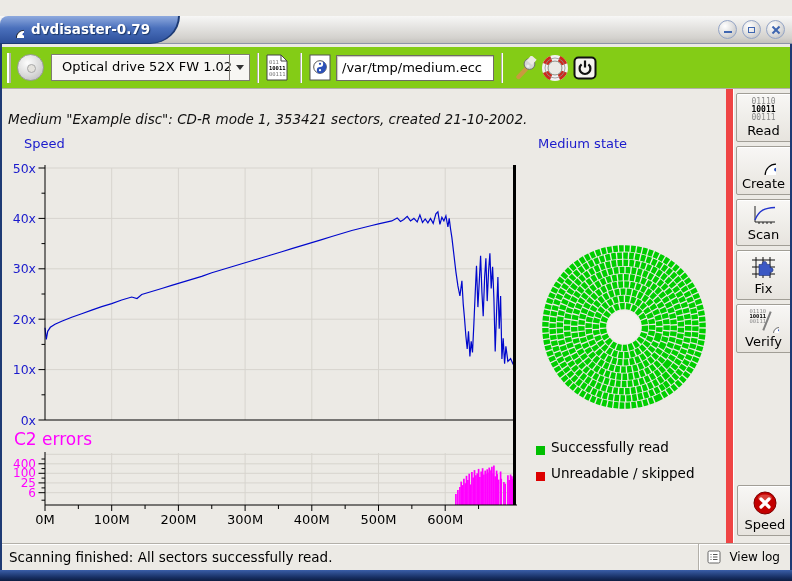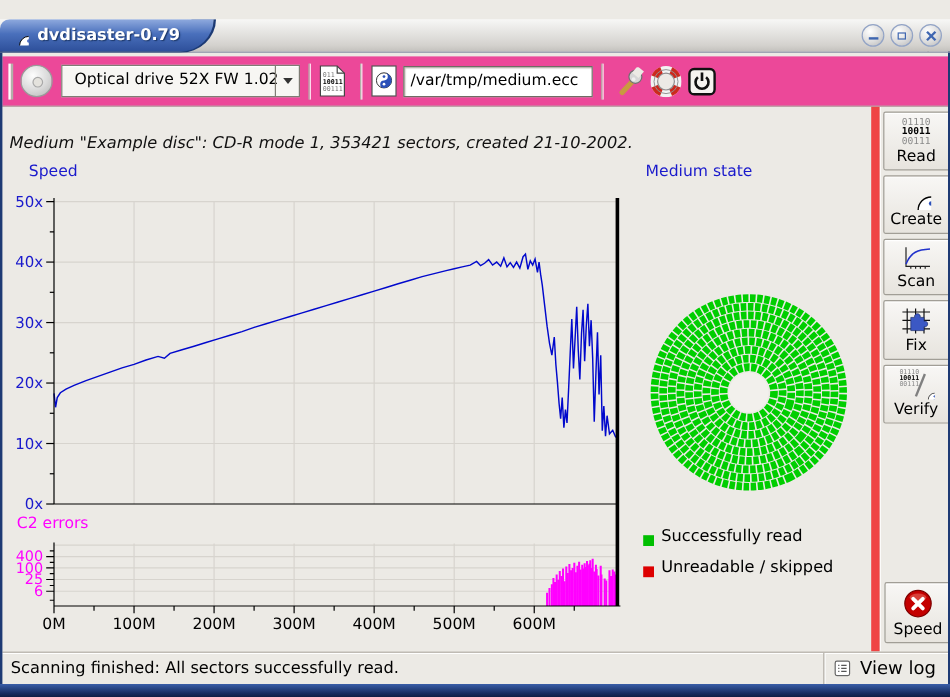--- a/index.html
+++ b/index.html
@@ -35,21 +35,21 @@
           width:10px; height:2px; background:#3f66b0; }
   .glyph-close::before { transform:rotate(45deg); } .glyph-close::after { transform:rotate(-45deg); }
 
   
   .menubar { position:absolute; top:28px; left:2px; right:2px; height:19px; background:#eceae5;
              font-size:13px; }
   .menu-item { display:inline-block; padding:1px 9px; }
   .menu-help { position:absolute; right:6px; top:1px; padding:0 4px; }
 
   
-  .toolbar { position:absolute; top:47px; left:2px; right:2px; height:42px; background:#ec4899;
+  .toolbar { position:absolute; top:47px; left:2px; right:2px; height:42px; background:#84cc16;
              border-bottom:1px solid #b3b0a9; display:flex; align-items:center; padding:0 5px; }
   .tgrip { width:3px; height:30px; border-left:2px solid #fff; border-right:2px solid #b3b0a9; margin-right:6px; }
   .tsep { width:2px; height:30px; border-left:1px solid #b3b0a9; border-right:1px solid #fff; margin:0 7px; }
   .cd-icon { width:27px; height:27px; border-radius:50%;
              background:radial-gradient(circle at 38% 32%, #fdfdfd, #d9d9d9 55%, #b4b4b4);
              border:1px solid #9a9a9a; position:relative; margin-right:7px; }
   .cd-icon::after { content:""; position:absolute; left:9px; top:9px; width:7px; height:7px;
              border-radius:50%; background:#e4e2dd; border:1px solid #a8a8a8; }
   .combo { display:flex; align-items:stretch; height:27px; border:1px solid #7f7c74; background:#f7f6f3;
            box-shadow:inset 0 1px 0 #fff; }
@@ -61,21 +61,21 @@
            padding:0 5px; font-family:"DejaVu Sans", sans-serif; color:#000; box-shadow:inset 1px 1px 1px #c9c6bf; }
   .file-icon { margin:0 5px 0 0; }
   .tool-btn { width:30px; height:30px; display:flex; align-items:center; justify-content:center; }
 
   
   .hdr1 { position:absolute; left:8px; top:93px; font-size:13.5px; color:#000; }
   .hdr2 { position:absolute; left:8px; top:111px; font-size:13.5px; font-style:italic; color:#111; }
 
   
   .speed-title { position:absolute; left:24px; top:136px; font-size:13px; }
-  .c2-title { position:absolute; left:14px; top:429px; font-size:13px; }
+  .c2-title { position:absolute; left:14px; top:429px; font-size:17px; }
   .mstate-title { position:absolute; left:538px; top:136px; font-size:13px; color:#1a1acc; }
 
   #charts-svg { position:absolute; left:0; top:150px; }
   #disc-svg { position:absolute; left:539px; top:242px; }
 
   
   .legend-row { position:absolute; left:536px; display:flex; align-items:flex-end; gap:6px; font-size:13.5px; }
   .lg1 { top:439px; } .lg2 { top:465px; }
   .swatch { width:9px; height:9px; display:inline-block; }
 
@@ -89,21 +89,21 @@
   .bin { font-family:"DejaVu Sans Mono", monospace; font-size:8px; line-height:8px; text-align:center; }
   .bin .g { color:#8a8a8a; } .bin .b { color:#000; font-weight:bold; }
   .stop-btn { position:absolute; left:4px; bottom:5px; }
   .mini-binary { font-family:"DejaVu Sans Mono", monospace; font-size:5.5px; line-height:5px; }
 
   
   .statusbar { position:absolute; left:2px; right:2px; top:543px; height:27px; background:#eceae5;
                border-top:1px solid #b3b0a9; box-shadow:inset 0 1px 0 #fff; display:flex; align-items:center; }
   .status-msg { flex:1; padding-left:7px; font-size:13.5px; }
   .viewlog { display:flex; align-items:center; gap:8px; height:100%; padding:0 10px 0 8px;
-             border-left:1px solid #b3b0a9; box-shadow:inset 1px 0 0 #fff; font-size:15px; }
+             border-left:1px solid #b3b0a9; box-shadow:inset 1px 0 0 #fff; font-size:12px; }
 </style>
 </head>
 <body>
 
 <div id="window">
 
   <svg width="0" height="0" style="position:absolute">
     <defs>
       <symbol id="yy" viewBox="-10.5 -10.5 21 21">
         <circle r="9.5" fill="#fff" stroke="#000" stroke-width="1"></circle>

